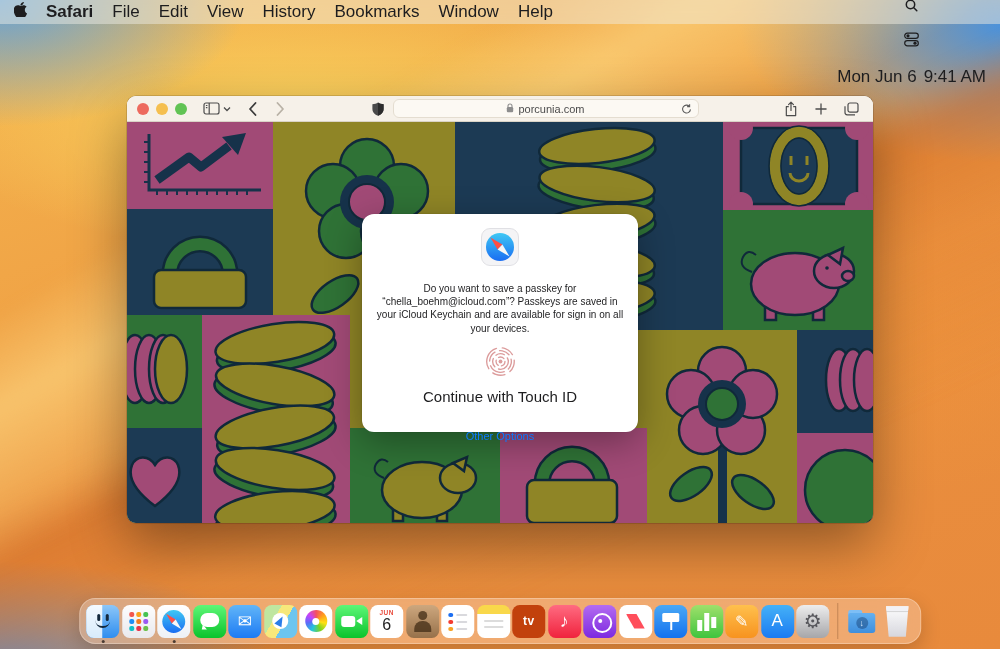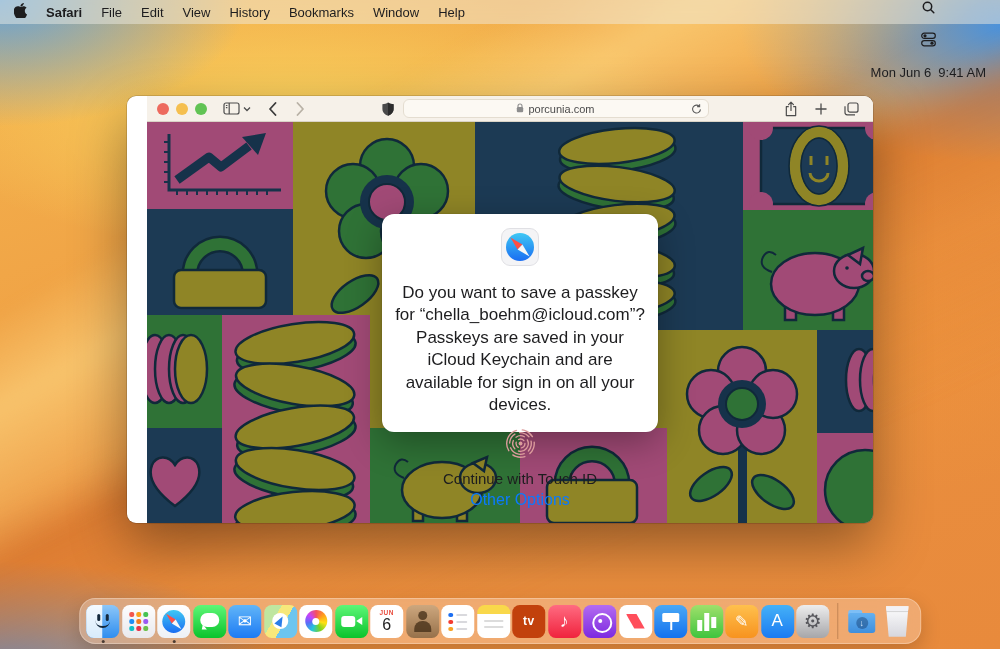--- a/index.html
+++ b/index.html
@@ -19,34 +19,34 @@
   .wall::before { content:""; position:absolute; inset:-6%;
     background:linear-gradient(155deg, transparent 46%, rgba(205,100,35,.5) 50%, rgba(226,130,52,.25) 60%, transparent 72%);
     filter:blur(9px); }
   .wall::after { content:""; position:absolute; inset:-6%;
     background:linear-gradient(150deg, transparent 28%, rgba(255,224,140,.55) 35%, transparent 47%);
     filter:blur(7px); }
 
   
   .menubar { position:absolute; top:0; left:0; right:0; height:24px;
     background:rgba(240,238,228,.48); backdrop-filter:blur(12px);
-    display:flex; align-items:center; padding:0 14px; font-size:13px; color:#1d1d1f; z-index:40; }
+    display:flex; align-items:center; padding:0 14px; font-size:17px; color:#1d1d1f; z-index:40; }
   .mb-left { display:flex; align-items:center; gap:19px; }
   .mb-left .app-name { font-weight:700; }
   .mb-right { margin-left:auto; display:flex; align-items:center; gap:15px;flex-direction:column; }
   .mb-right .clockset { display:flex; gap:7px; }
   .mi { cursor:default; }
   .batt { position:relative; width:21px; height:10px; border:1px solid rgba(20,20,20,.55); border-radius:2.5px; }
   .batt::before { content:""; position:absolute; left:1px; top:1px; bottom:1px; width:15px; background:#1d1d1f; border-radius:1px; }
   .batt::after { content:""; position:absolute; right:-3px; top:2.5px; width:2px; height:4px; background:rgba(20,20,20,.55); border-radius:0 1px 1px 0; }
 
   
   .window { position:absolute; left:127px; top:96px; width:746px; height:427px;
     border-radius:9px; overflow:hidden;
-    box-shadow:0 22px 55px rgba(0,0,0,.38), 0 0 0 0.5px rgba(0,0,0,.25); background:#fff; z-index:10;padding-left:20px; }
+    box-shadow:0 22px 55px rgba(0,0,0,.38), 0 0 0 0.5px rgba(0,0,0,.25); background:#fff; z-index:10; }
   .toolbar { height:26px; background:#f6f1e9; border-bottom:1px solid #d9d3c6;
     display:flex; align-items:center; padding:0 10px; gap:8px; }
   .tl { width:12px; height:12px; border-radius:50%; flex:none; }
   .tl.red{ background:#ed6a5e; } .tl.yel{ background:#f5bf4f; margin-left:-1px;} .tl.grn{ background:#61c354; margin-left:-1px;}
   .tb-ic { display:flex; align-items:center; justify-content:center; flex:none; cursor:default; }
   .sb-group { display:flex; align-items:center; gap:3px; margin-left:8px; }
   .spacer { flex:1; }
   .addr { width:306px; height:19px; background:#fcf9f3; border:1px solid #e4ddd0; border-radius:6px;
     display:flex; align-items:center; justify-content:center; gap:4px; position:relative;
     font-size:11px; color:#4c4c4c; }
@@ -59,24 +59,24 @@
   
   .dialog { position:absolute; left:235px; top:92px; width:276px; height:218px;
     background:#fff; border-radius:12px; box-shadow:0 10px 36px rgba(0,0,0,.33), 0 0 0 0.5px rgba(0,0,0,.08);
     display:flex; flex-direction:column; z-index:5; }
   .dlg-head { display:flex; align-items:center; justify-content:space-between; padding:10px 12px 8px 14px; }
   .dlg-title { font-size:16px; font-weight:700; color:#111; }
   .dlg-cancel { font-family:inherit; font-size:11.5px; color:#1d1d1f; background:#fff; border:1px solid #d7d7d9;
     border-radius:10px; padding:2.5px 10px; cursor:pointer; box-shadow:0 0.5px 1.5px rgba(0,0,0,.12); }
   .dlg-div { height:1px; background:#e7e7e7; }
   .dlg-body { flex:1; display:flex; flex-direction:column; align-items:center; padding:13px 12px 12px; }
-  .dlg-text { font-size:17px; line-height:1.32; color:#1d1d1f; text-align:center; margin-top:11px; width:252px; }
+  .dlg-text { font-size:10px; line-height:1.32; color:#1d1d1f; text-align:center; margin-top:11px; width:252px; }
   .touchid { margin-top:11px; }
   .dlg-continue { font-size:15px; color:#1d1d1f; margin-top:7px; }
-  .dlg-other { font-size:16px; color:#0a7aff; margin-top:4px; cursor:pointer; text-decoration:none; }
+  .dlg-other { font-size:11px; color:#0a7aff; margin-top:25px; cursor:pointer; text-decoration:none; }
 
   
   .dock { position:absolute; left:50%; bottom:5px; transform:translateX(-50%);
     display:flex; align-items:center; gap:2.5px; padding:5px 7px; border-radius:16px;
     background:rgba(250,215,190,.40); box-shadow:inset 0 0 0 1px rgba(255,255,255,.28), 0 8px 20px rgba(0,0,0,.18);
     backdrop-filter:blur(18px); z-index:40; }
   .dk { position:relative; width:33px; height:33px; border-radius:7.5px; flex:none; cursor:pointer; }
   .dk::before,.dk::after { content:""; position:absolute; }
   .rdot { position:absolute; bottom:-5px; left:50%; transform:translateX(-50%); width:3px; height:3px; border-radius:50%; background:rgba(50,40,35,.85); }
   .dock-sep { width:1px; height:36px; background:rgba(80,40,15,.28); margin:0 5px; flex:none; }

